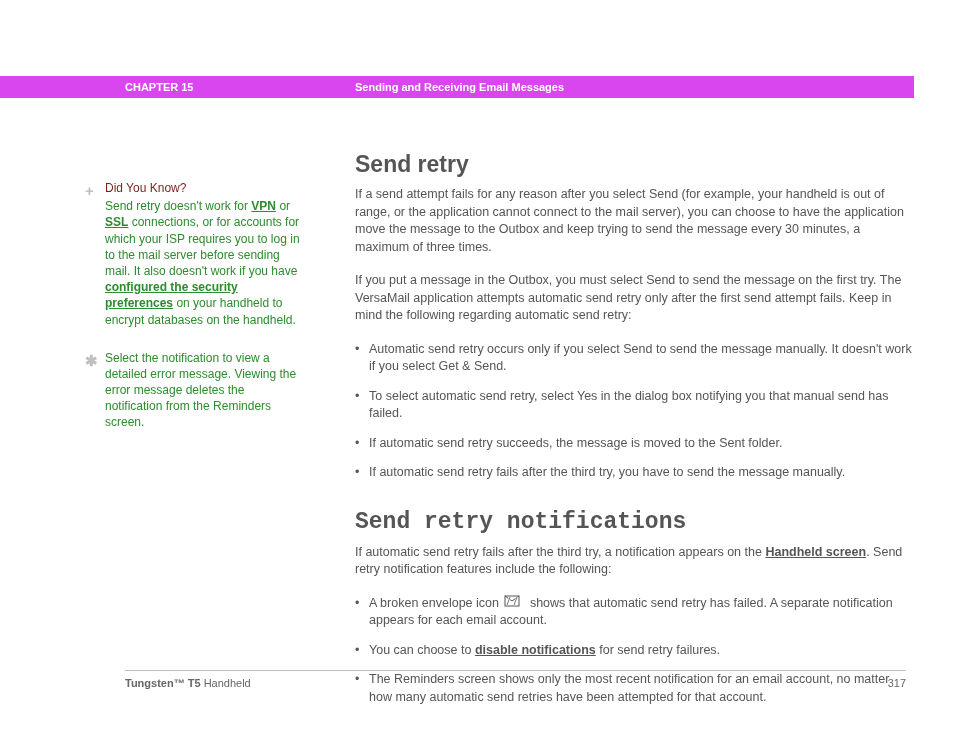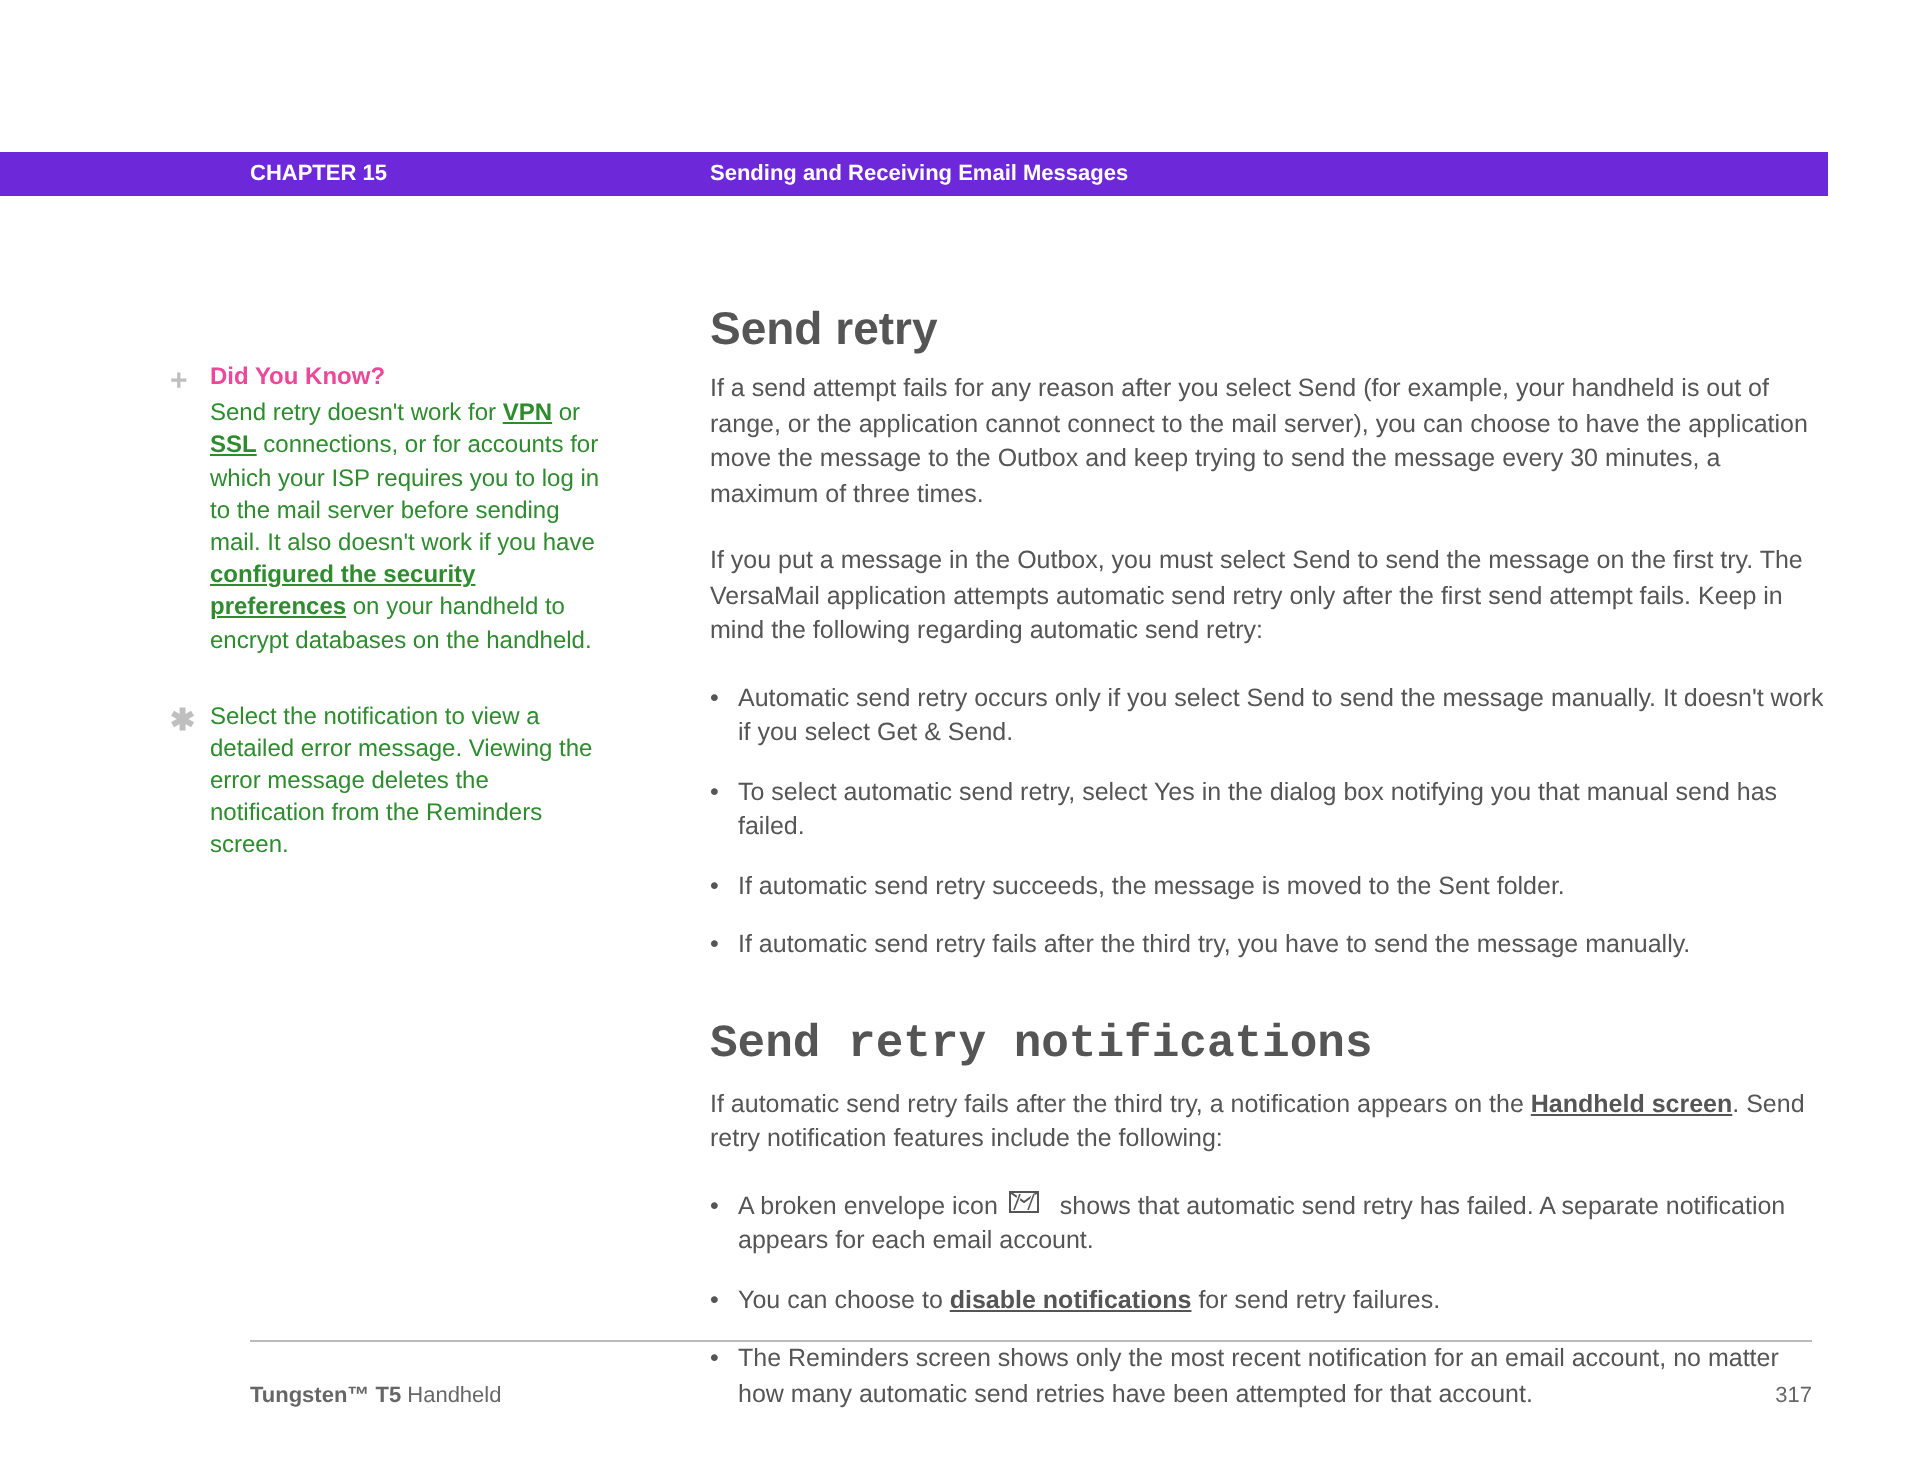--- a/index.html
+++ b/index.html
@@ -11,21 +11,21 @@
     width: 954px;
     height: 738px;
     position: relative;
   }
   .header-bar {
     position: absolute;
     top: 76px;
     left: 0;
     right: 40px;
     height: 22px;
-    background: #6d28d9;
+    background: #d946ef;
     display: flex;
     align-items: center;
     color: #fff;
     font-weight: bold;
     font-size: 11px;
   }
   .chapter-label { margin-left: 125px; width: 230px; }
   .chapter-title { }
   .content { position: absolute; top: 130px; left: 0; right: 0; bottom: 0; }
   .sidebar {
@@ -39,22 +39,22 @@
   .sidebar-block { margin-bottom: 22px; position: relative; }
   .sidebar-icon {
     position: absolute;
     left: -20px;
     top: 1px;
     color: #bfbfbf;
     font-size: 15px;
     font-weight: bold;
   }
   .sidebar-heading {
-    color: #ec4899;
-    font-weight: bold;
+    color: #7f1d1d;
+    font-weight: normal;
     margin-bottom: 2px;
   }
   .sidebar-body { color: #2e8b2e; }
   .sidebar-body .link { font-weight: bold; text-decoration: underline; color: #2e8b2e; }
   .main {
     position: absolute;
     left: 355px;
     top: 18px;
     width: 560px;
     font-size: 12.5px;
@@ -78,21 +78,21 @@
     display: inline-block;
     vertical-align: middle;
     margin: 0 2px;
   }
   .footer {
     position: absolute;
     left: 125px;
     right: 48px;
     top: 670px;
     border-top: 1px solid #bbb;
-    padding-top: 21px;
+    padding-top: 6px;
     display: flex;
     justify-content: space-between;
     font-size: 11px;
     color: #666;
   }
   .footer .product b { font-weight: bold; }
 </style>
 </head>
 <body>
 

